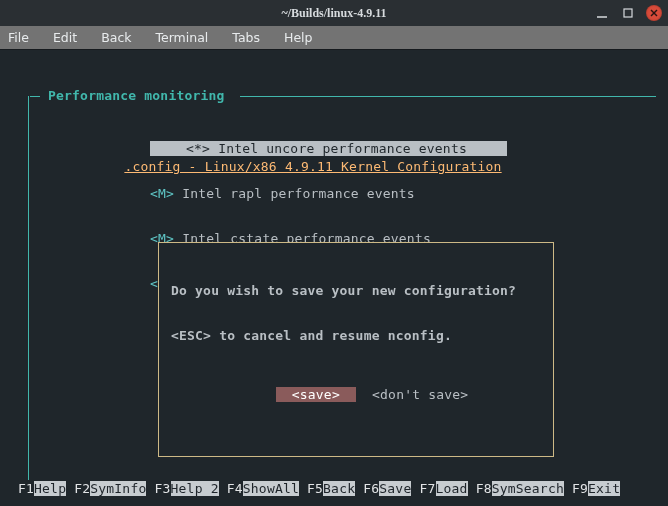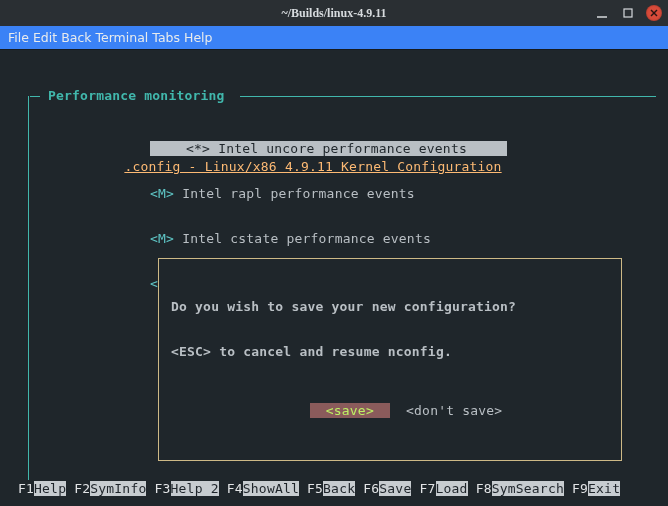--- a/index.html
+++ b/index.html
@@ -32,24 +32,24 @@
   .titlebar .wc.close {
     background: #d84b3a; border-radius: 50%;
     box-shadow: inset 0 0 2px rgba(0,0,0,0.4);
   }
   .titlebar .wc.close svg { width: 8px; height: 8px; }
   .titlebar .wc.min svg, .titlebar .wc.max svg { width: 12px; height: 12px; }
 
   
   .menubar {
     height: 24px;
-    background: #3b82f6;
+    background: #737373;
     display: flex; align-items: center;
     padding: 0 8px;
-    gap: 4px;
+    gap: 24px;
     font-family: "DejaVu Sans", sans-serif;
     font-size: 12.5px;
     color: #e8ebed;
     border-bottom: 1px solid #161a1e;
   }
   .menubar .menu-item { cursor: default; }
 
   
   .terminal {
     position: relative;
@@ -62,21 +62,21 @@
   }
   .term-inner {
     position: absolute;
     left: 12px; top: 4px; right: 0; bottom: 0;
     white-space: pre;
   }
   .cyan    { color: #5fc6c6; }
   .cyan-u  { color: #fdba74; text-decoration: underline; }
   .gray    { color: #b9bfc4; }
   .sel-row { background: #b9bfc4; color: #1f262b; padding-left: 36px; }
-  .btn-sel { background: #8a5b5b; color: #bef264; }
+  .btn-sel { background: #8a5b5b; color: #ffffff; }
   .fkey-l  { background: #c7ccd0; color: #1e242a; }
 
   .line { display:block; height:15px; }
   .title-line { text-align: left; }
 
   
   .border-top {
     position: absolute;
     left: 12px; right: 12px;
     top: 34px;
@@ -94,25 +94,25 @@
     border-left: 1px solid #41b7ac;
   }
 
   
   .menu-list { position:absolute; left: 138px; top: 57px; }
   .menu-list .row { height:15px; white-space: pre; }
 
   
   .dialog {
     position: absolute;
-    left: 146px; top: 204px;
-    width: 464px;
+    left: 146px; top: 188px;
+    width: 396px;
     border: 1px solid #cdb986;
     background: #1f262b;
-    padding: 10px 12px 12px 12px;
+    padding: 10px 12px 24px 12px;
   }
   .dialog .q { white-space: pre; color:#b9bfc4; font-weight:bold; }
   .dialog .buttons { margin-top: 14px; text-align:center; white-space: pre; }
 
   
   .fkeybar {
     position: absolute;
     left: 6px; right: 4px; bottom: 10px;
     height: 15px;
     white-space: pre;

